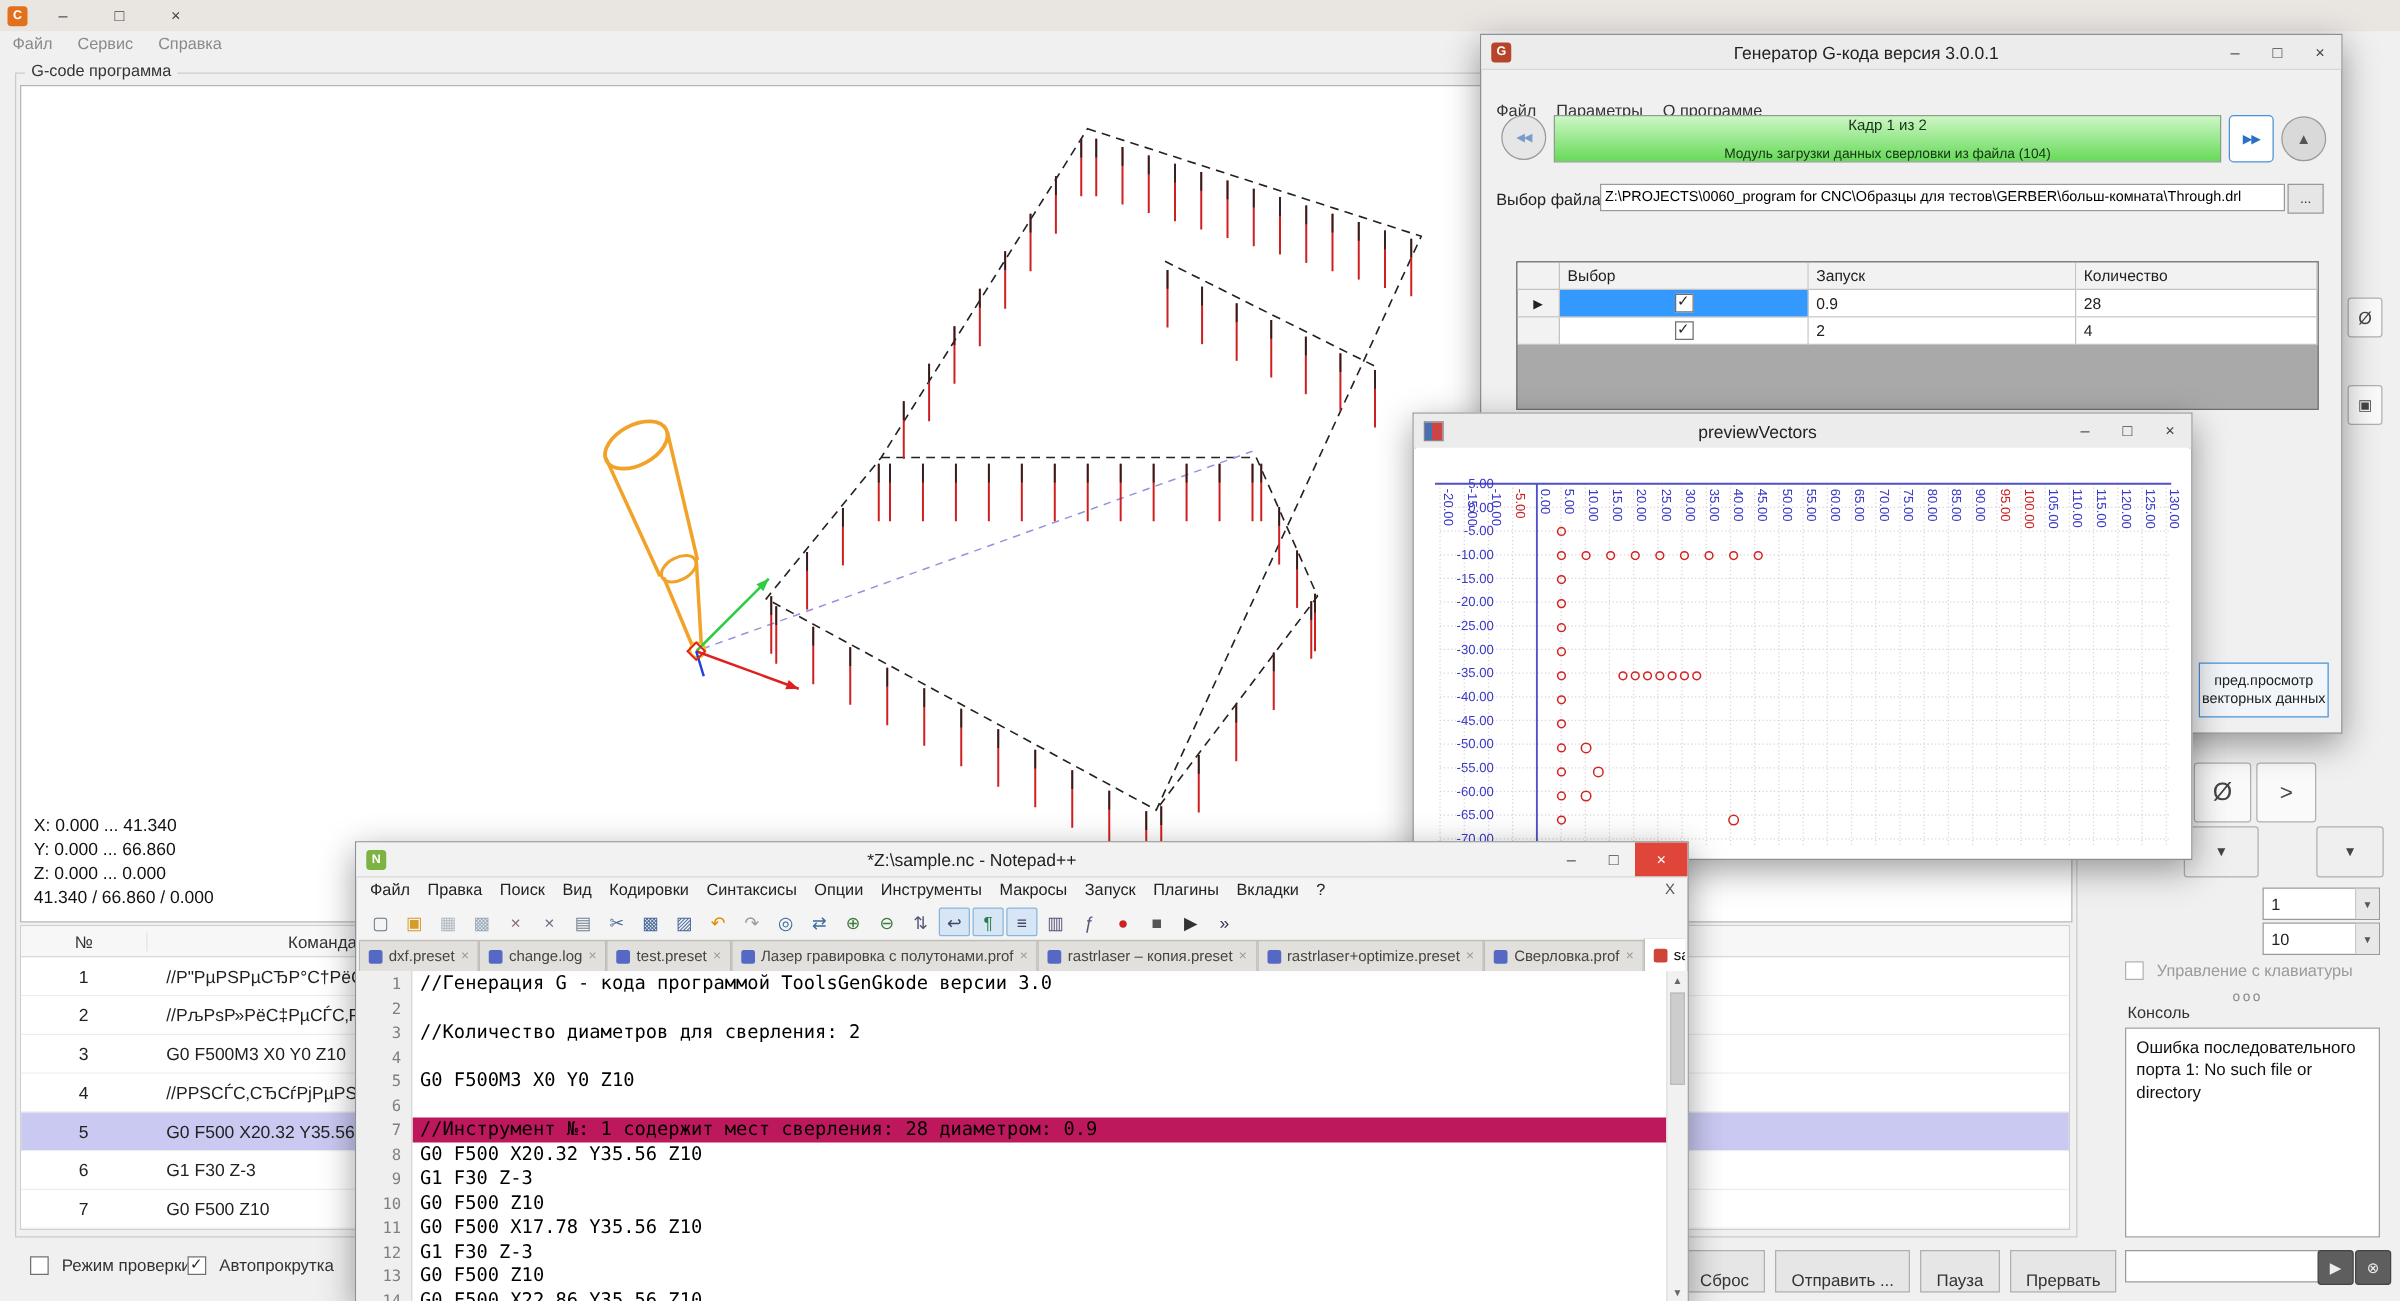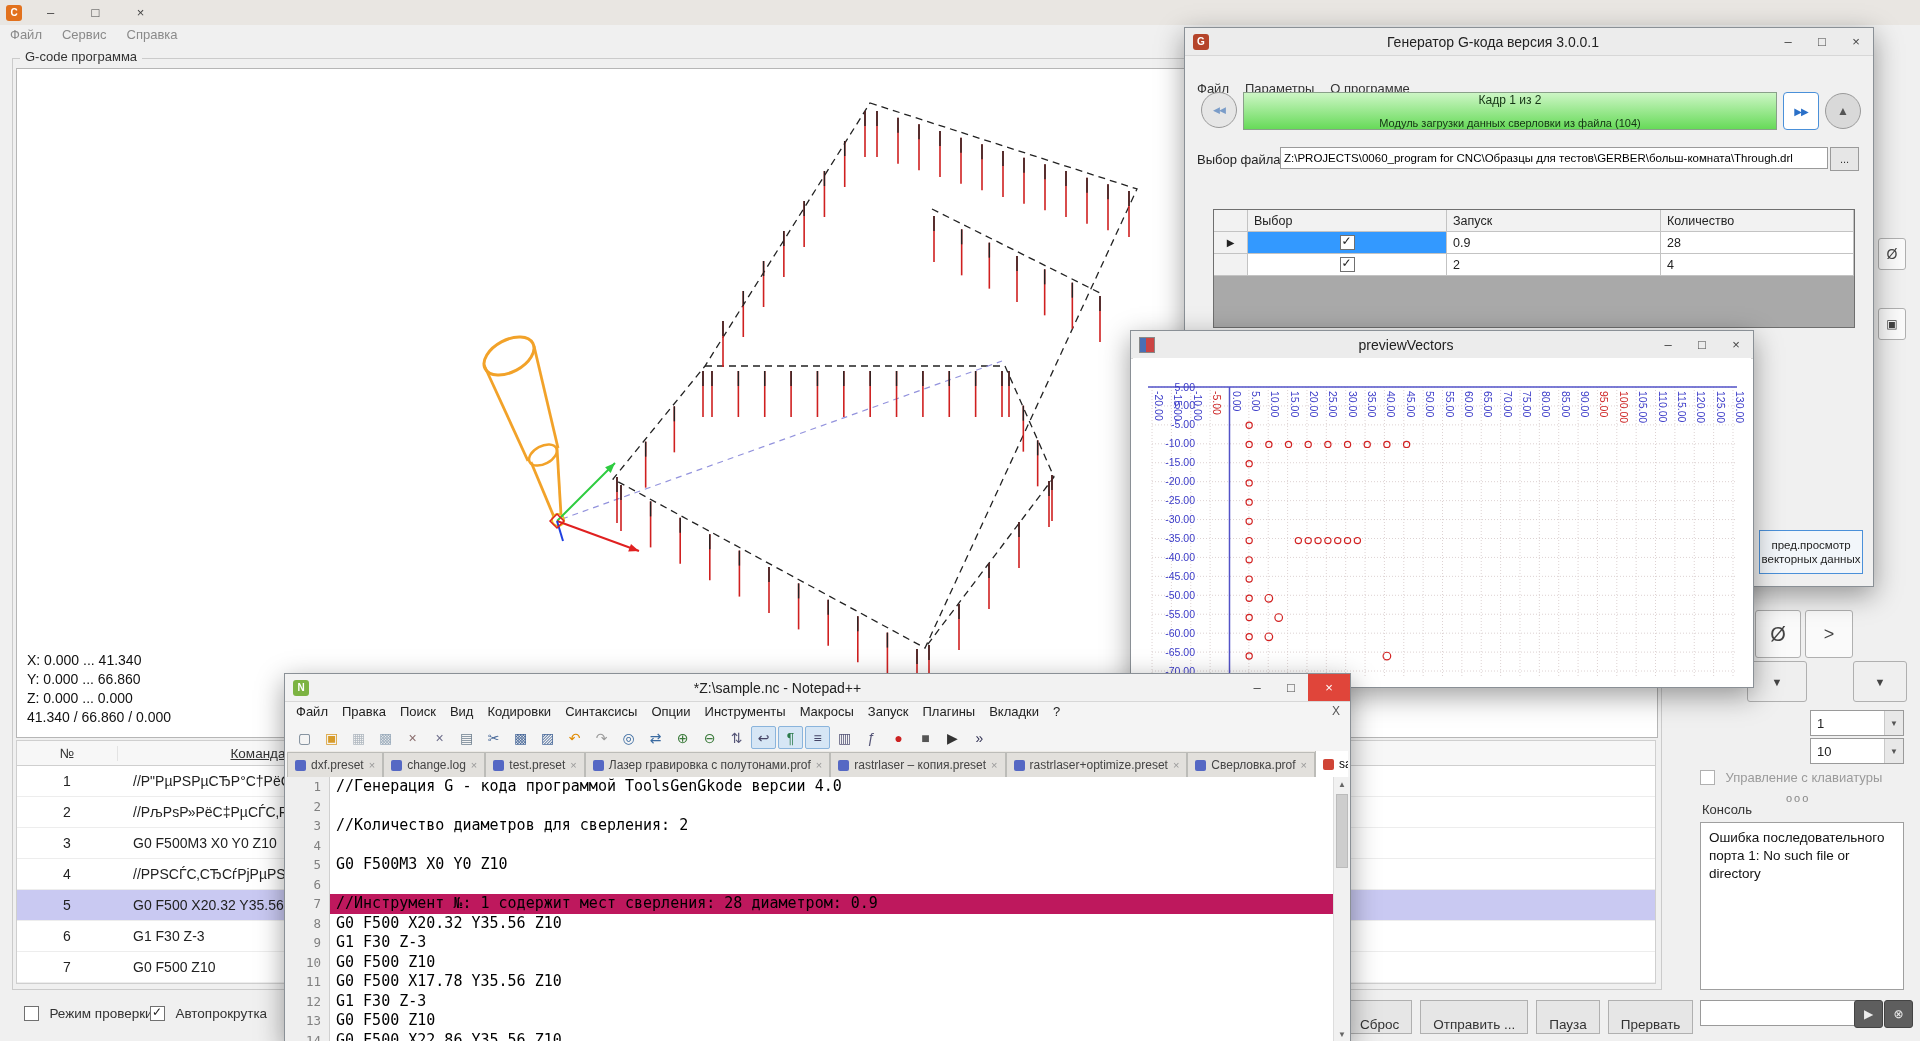--- a/index.html
+++ b/index.html
@@ -22,21 +22,21 @@
   #c-menubar .mi{color:#8a8a8a;font-size:13px;padding:2px 10px;}
   #c-grouplabel{left:20px;top:49px;font-size:13px;color:#333;background:#f0f0f0;padding:0 5px;z-index:1;}
   #c-group{left:12px;top:58px;width:1648px;height:930px;border:1px solid #cbcbcb;}
   #c-canvas{left:16px;top:68px;width:1640px;height:668px;background:#fff;border:1px solid #b6b6b6;}
   #scene{position:absolute;left:0;top:0;}
   #coords{position:absolute;left:10px;top:582px;font-size:14px;color:#111;line-height:19px;z-index:2;}
   
   #c-table{left:16px;top:740px;width:1640px;height:244px;background:#fff;border:1px solid #cfcfcf;box-sizing:border-box;}
   #c-thead{display:flex;height:24px;background:#f7f7f7;border-bottom:1px solid #cfcfcf;font-size:13.5px;color:#333;align-items:center;}
   #c-thead .h1{width:100px;text-align:center;border-right:1px solid #e3e3e3;}
-  #c-thead .h2{width:280px;text-align:center;border-right:1px solid #e9e9e9;text-decoration:underline;}
+  #c-thead .h2{width:280px;text-align:center;border-right:1px solid #e9e9e9;}
   .crow{display:flex;height:30px;align-items:center;border-bottom:1px solid #ededed;font-size:14px;color:#222;background:#fff;}
   .crow.sel{background:#c9c9f2;}
   .cnum{width:100px;text-align:center;}
   .ccmd{padding-left:16px;white-space:nowrap;overflow:hidden;}
   
   .cb{display:inline-block;width:13px;height:13px;background:#fff;border:1px solid #707070;position:relative;vertical-align:middle;}
   .cb.checked::after{content:"✓";position:absolute;left:1px;top:-2px;font-size:12px;color:#222;}
   .chklabel{font-size:13.5px;color:#333;vertical-align:middle;margin-left:6px;}
   #candle-buttons{left:1347px;top:1000px;display:flex;gap:8px;}
   .cbtn{height:26px;padding:16px 12px;font-size:13.5px;color:#333;background:#e6e6e6;border:1px solid #b0b0b0;font-family:inherit;}
@@ -651,21 +651,21 @@
       <div class="lnum">7</div>
       <div class="lnum">8</div>
       <div class="lnum">9</div>
       <div class="lnum">10</div>
       <div class="lnum">11</div>
       <div class="lnum">12</div>
       <div class="lnum">13</div>
       <div class="lnum">14</div>
     </div>
   <div id="npp-code">
-      <div class="cline">//Генерация G - кода программой ToolsGenGkode версии 4.0</div>
+      <div class="cline">//Генерация G - кода программой ToolsGenGkode версии 3.0</div>
       <div class="cline">&nbsp;</div>
       <div class="cline">//Количество диаметров для сверления: 2</div>
       <div class="cline">&nbsp;</div>
       <div class="cline">G0 F500M3 X0 Y0 Z10</div>
       <div class="cline">&nbsp;</div>
       <div class="cline cur">//Инструмент №: 1 содержит мест сверления: 28 диаметром: 0.9</div>
       <div class="cline">G0 F500 X20.32 Y35.56 Z10</div>
       <div class="cline">G1 F30 Z-3</div>
       <div class="cline">G0 F500 Z10</div>
       <div class="cline">G0 F500 X17.78 Y35.56 Z10</div>

